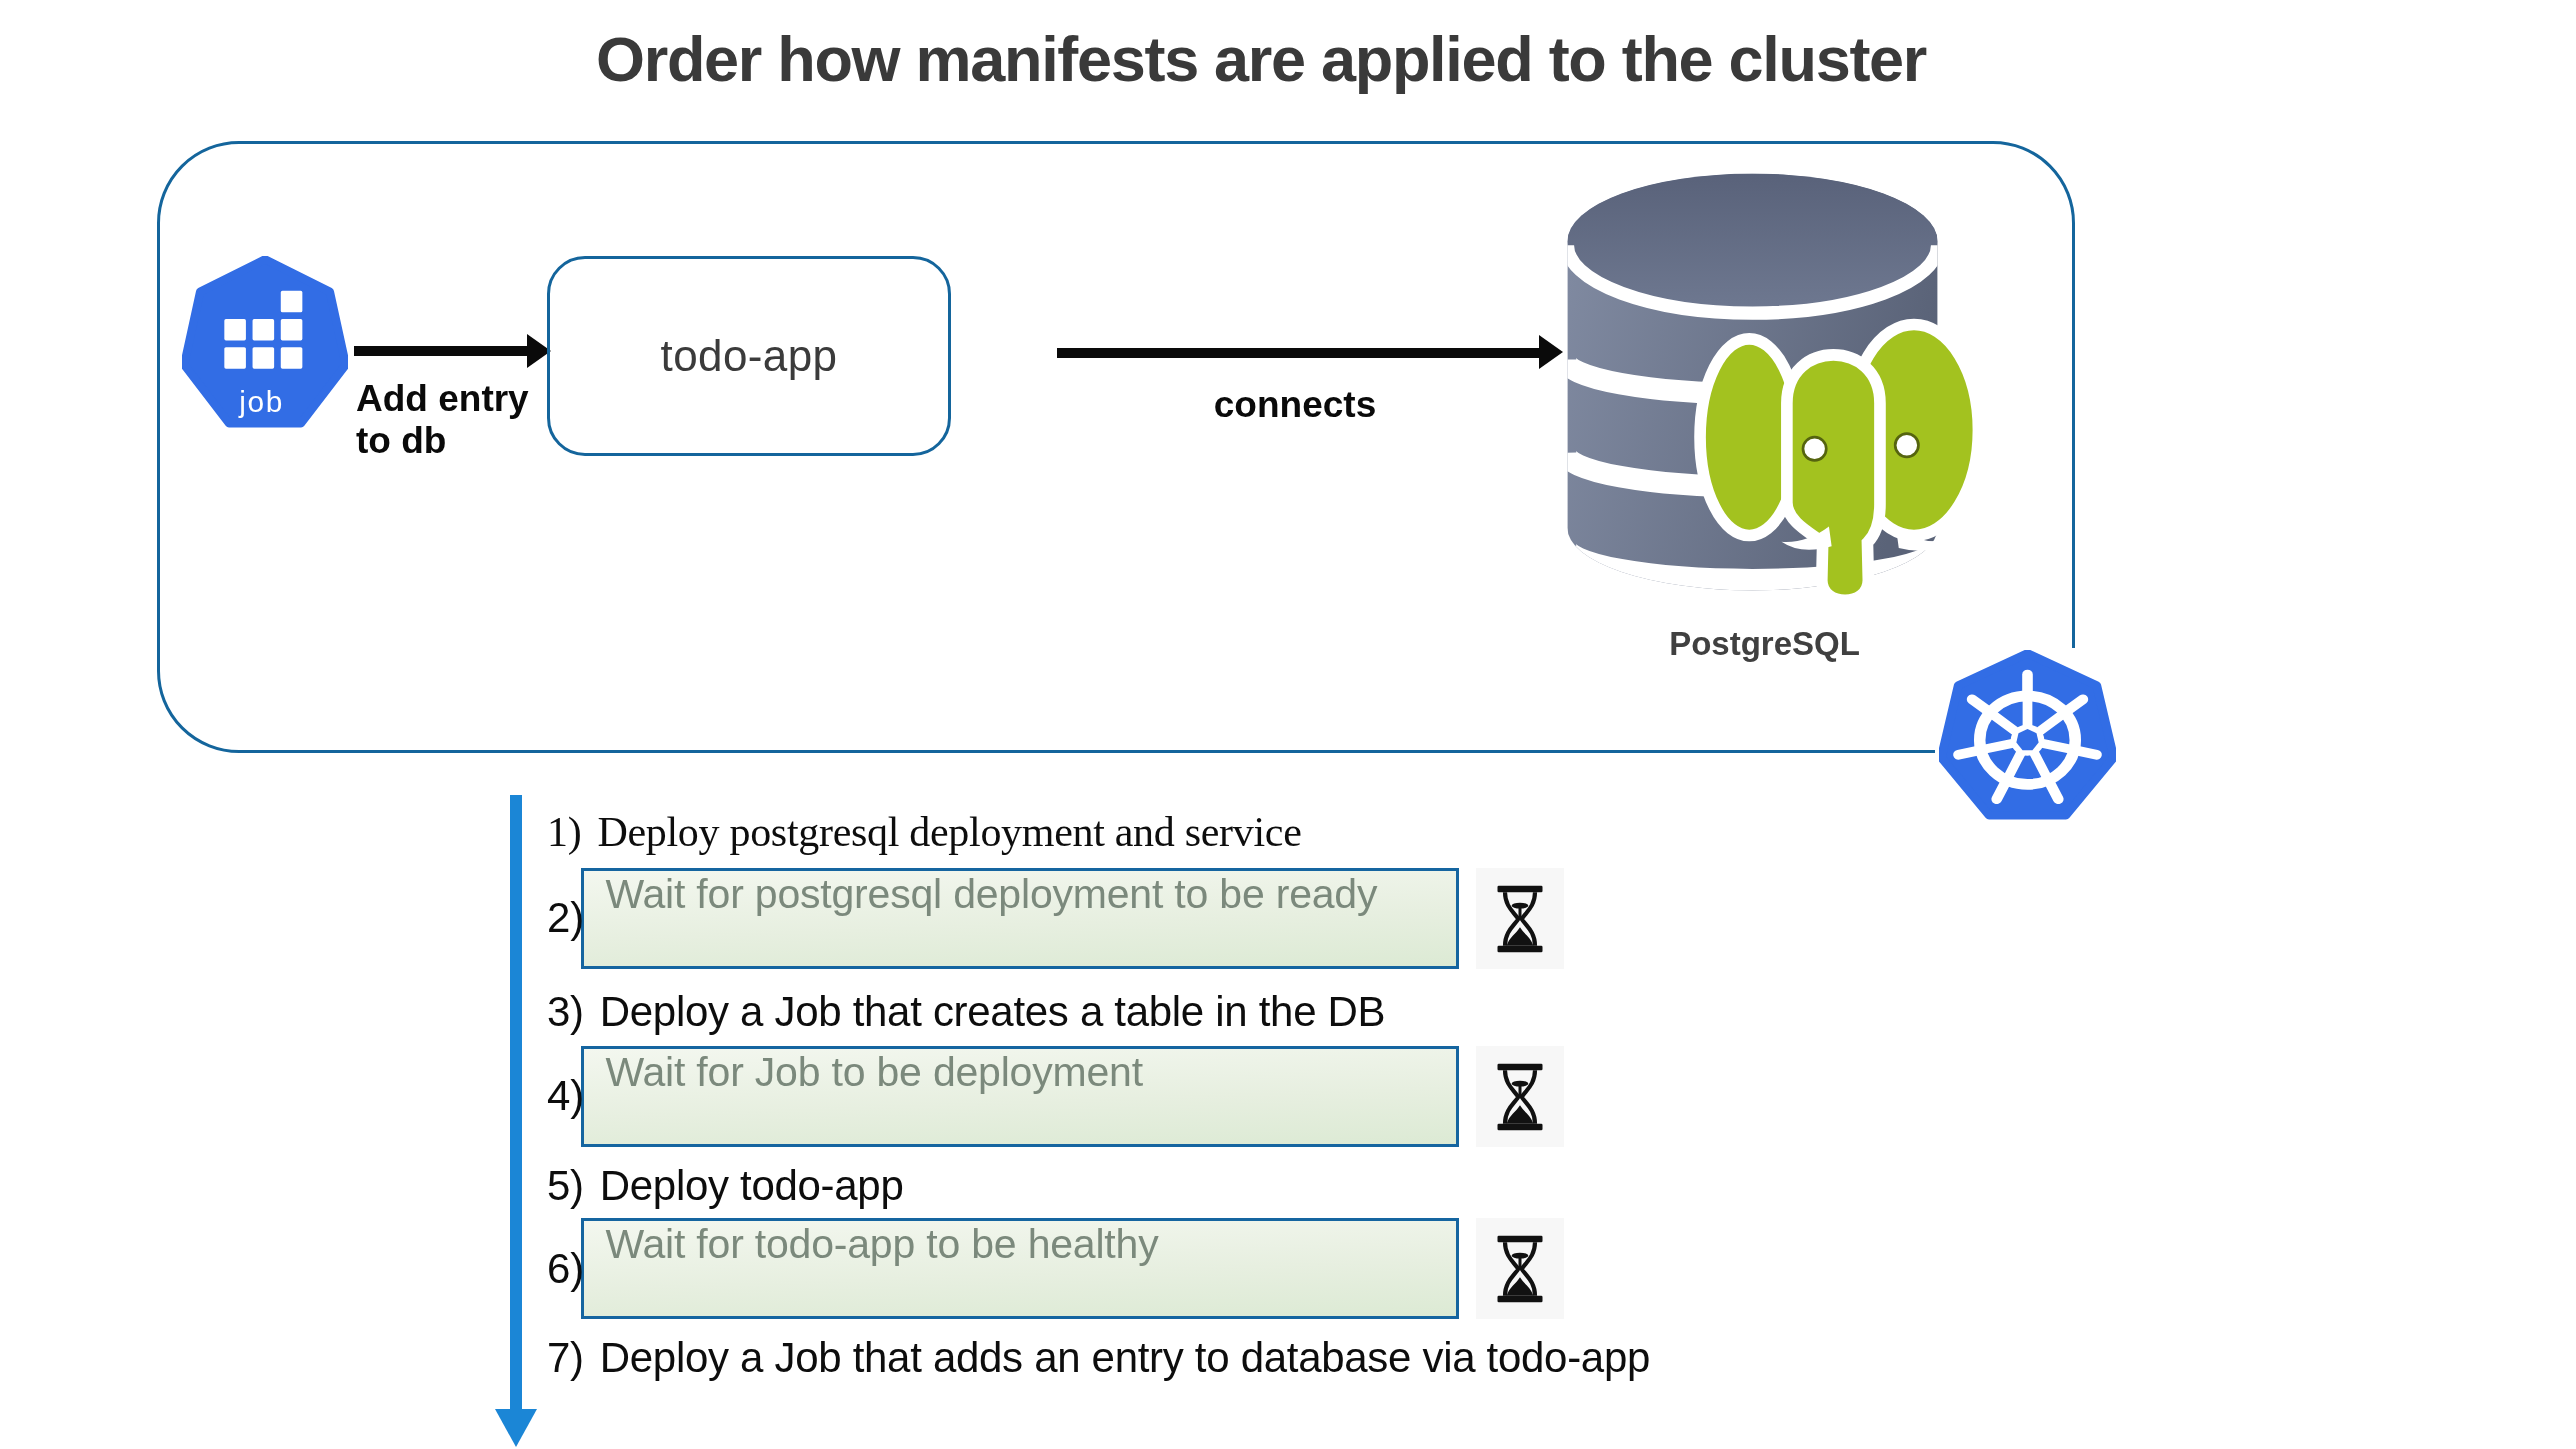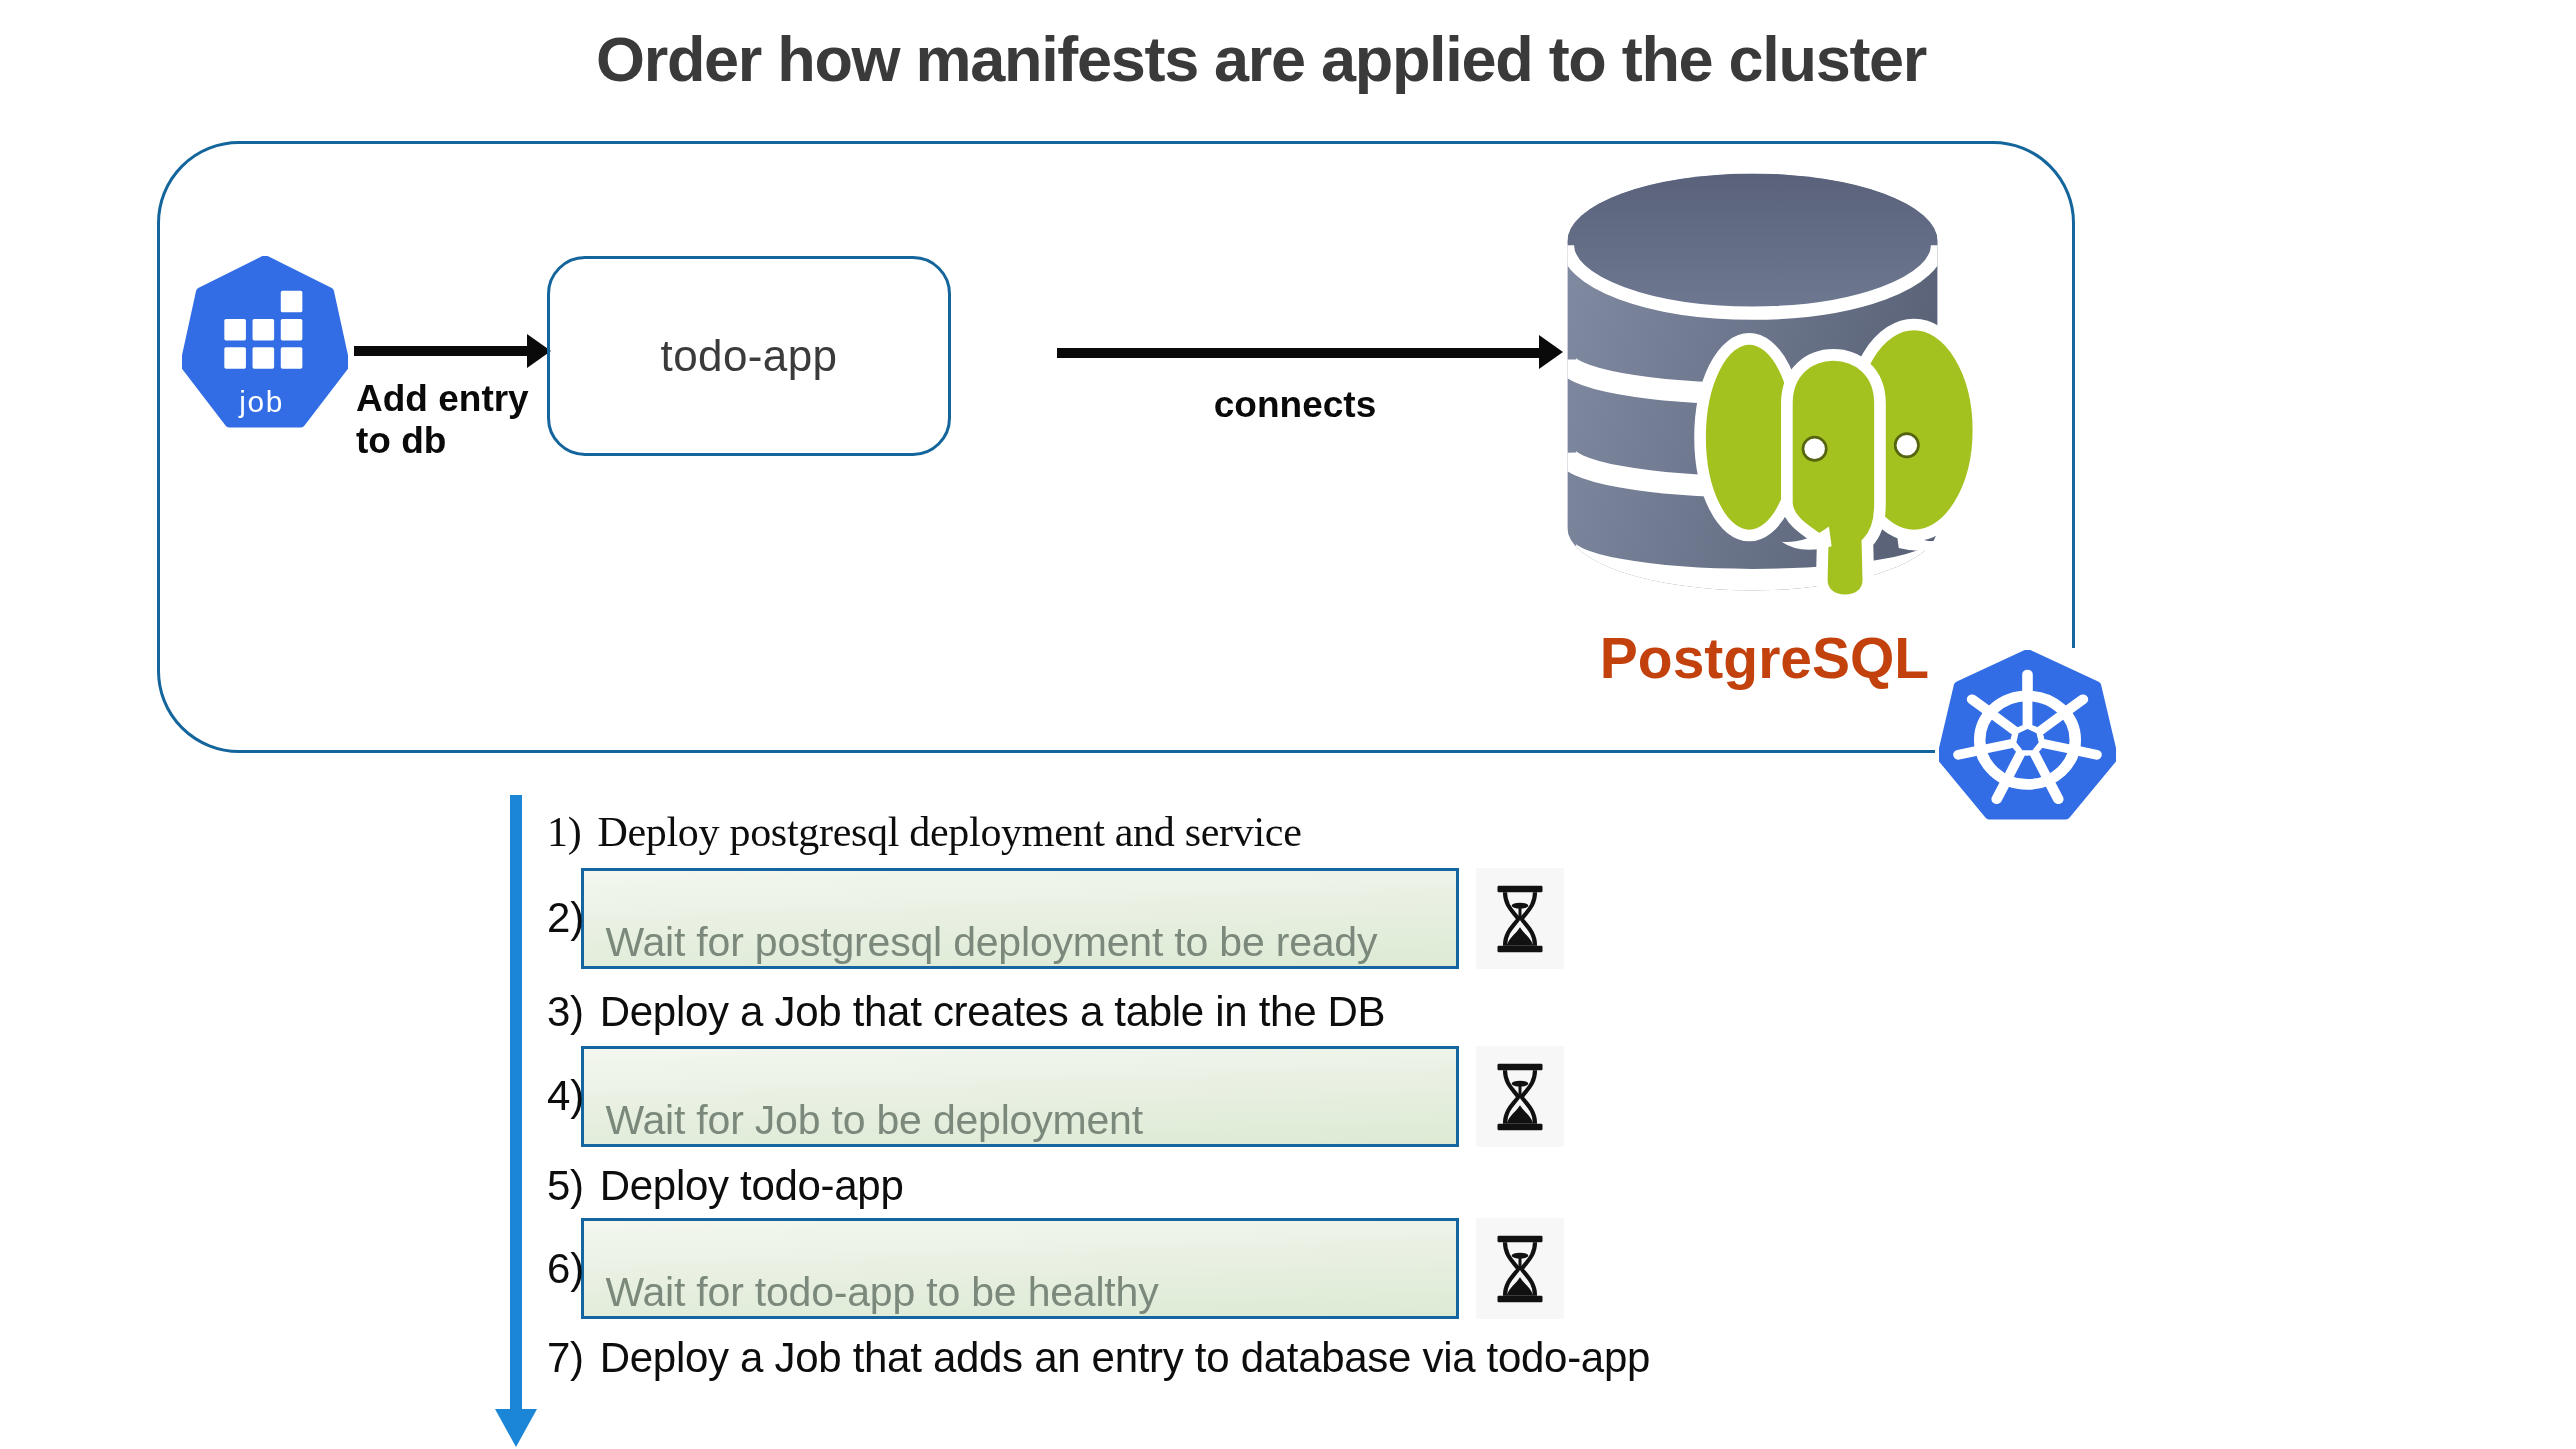--- a/index.html
+++ b/index.html
@@ -36,35 +36,35 @@
     font-size:37px;font-weight:700;color:#0a0a0a;}
 
   #todo-app-box{left:547px;top:256px;width:404px;height:200px;box-sizing:border-box;
     border:3.6px solid var(--cluster-border-blue,#1c6ca5);border-radius:38px;
     display:flex;align-items:center;justify-content:center;}
   #todo-app-label{font-size:44px;font-weight:500;color:#3b3b3b;letter-spacing:0.4px;}
 
   #postgres-cylinder{left:1562px;top:170px;width:381px;height:449px;}
   #postgres-elephant{left:1692px;top:312px;width:290px;height:304px;}
   #postgres-label{left:1572px;top:625px;width:385px;text-align:center;
-    font-size:57px;font-weight:600;color:#c2410c;}
+    font-size:33px;font-weight:600;color:#404040;}
 
   
   #steps-arrow-stem{left:510px;top:795px;width:11.6px;height:614px;background:var(--list-arrow-blue,#1b86d6);}
   #steps-arrow-head{left:495px;top:1409px;width:0;height:0;
     border-left:21.5px solid transparent;border-right:21.5px solid transparent;
     border-top:38px solid var(--list-arrow-blue,#1b86d6);}
 
   .step-text{left:547px;font-size:42px;letter-spacing:-0.3px;color:#0d0d0d;white-space:nowrap;}
   .step-text .num{margin-right:16px;}
   .step-num{left:547px;font-size:42px;color:#0d0d0d;z-index:3;}
   .wait-box{left:581px;width:878px;height:101px;box-sizing:border-box;
     border:3.6px solid var(--wait-box-border,#1565a0);
     background:linear-gradient(178deg,#f3f7ef 0%,#e7efe0 55%,#dcead4 100%);
-    display:flex;align-items:flex-end;padding-left:21.5px;z-index:2;}
+    display:flex;align-items:flex-start;padding-left:21.5px;z-index:2;}
   .wait-box .wtext{font-size:41px;color:#7b897c;letter-spacing:-0.2px;white-space:nowrap;}
   .hour-tile{left:1476px;width:88px;height:101px;background:#f7f7f7;
     display:flex;align-items:center;justify-content:center;}
 
   #step1{top:808px;font-family:Liberation Serif, serif;} #step3{top:988px;} #step5{top:1162px;} #step7{top:1334px;}
   #wait2{top:868px;}  #wait4{top:1046px;} #wait6{top:1218px;}
   #num2{top:894px;}  #num4{top:1072px;}  #num6{top:1245px;}
   #hour2{top:868px;}  #hour4{top:1046px;} #hour6{top:1218px;}
 </style>
 </head>

